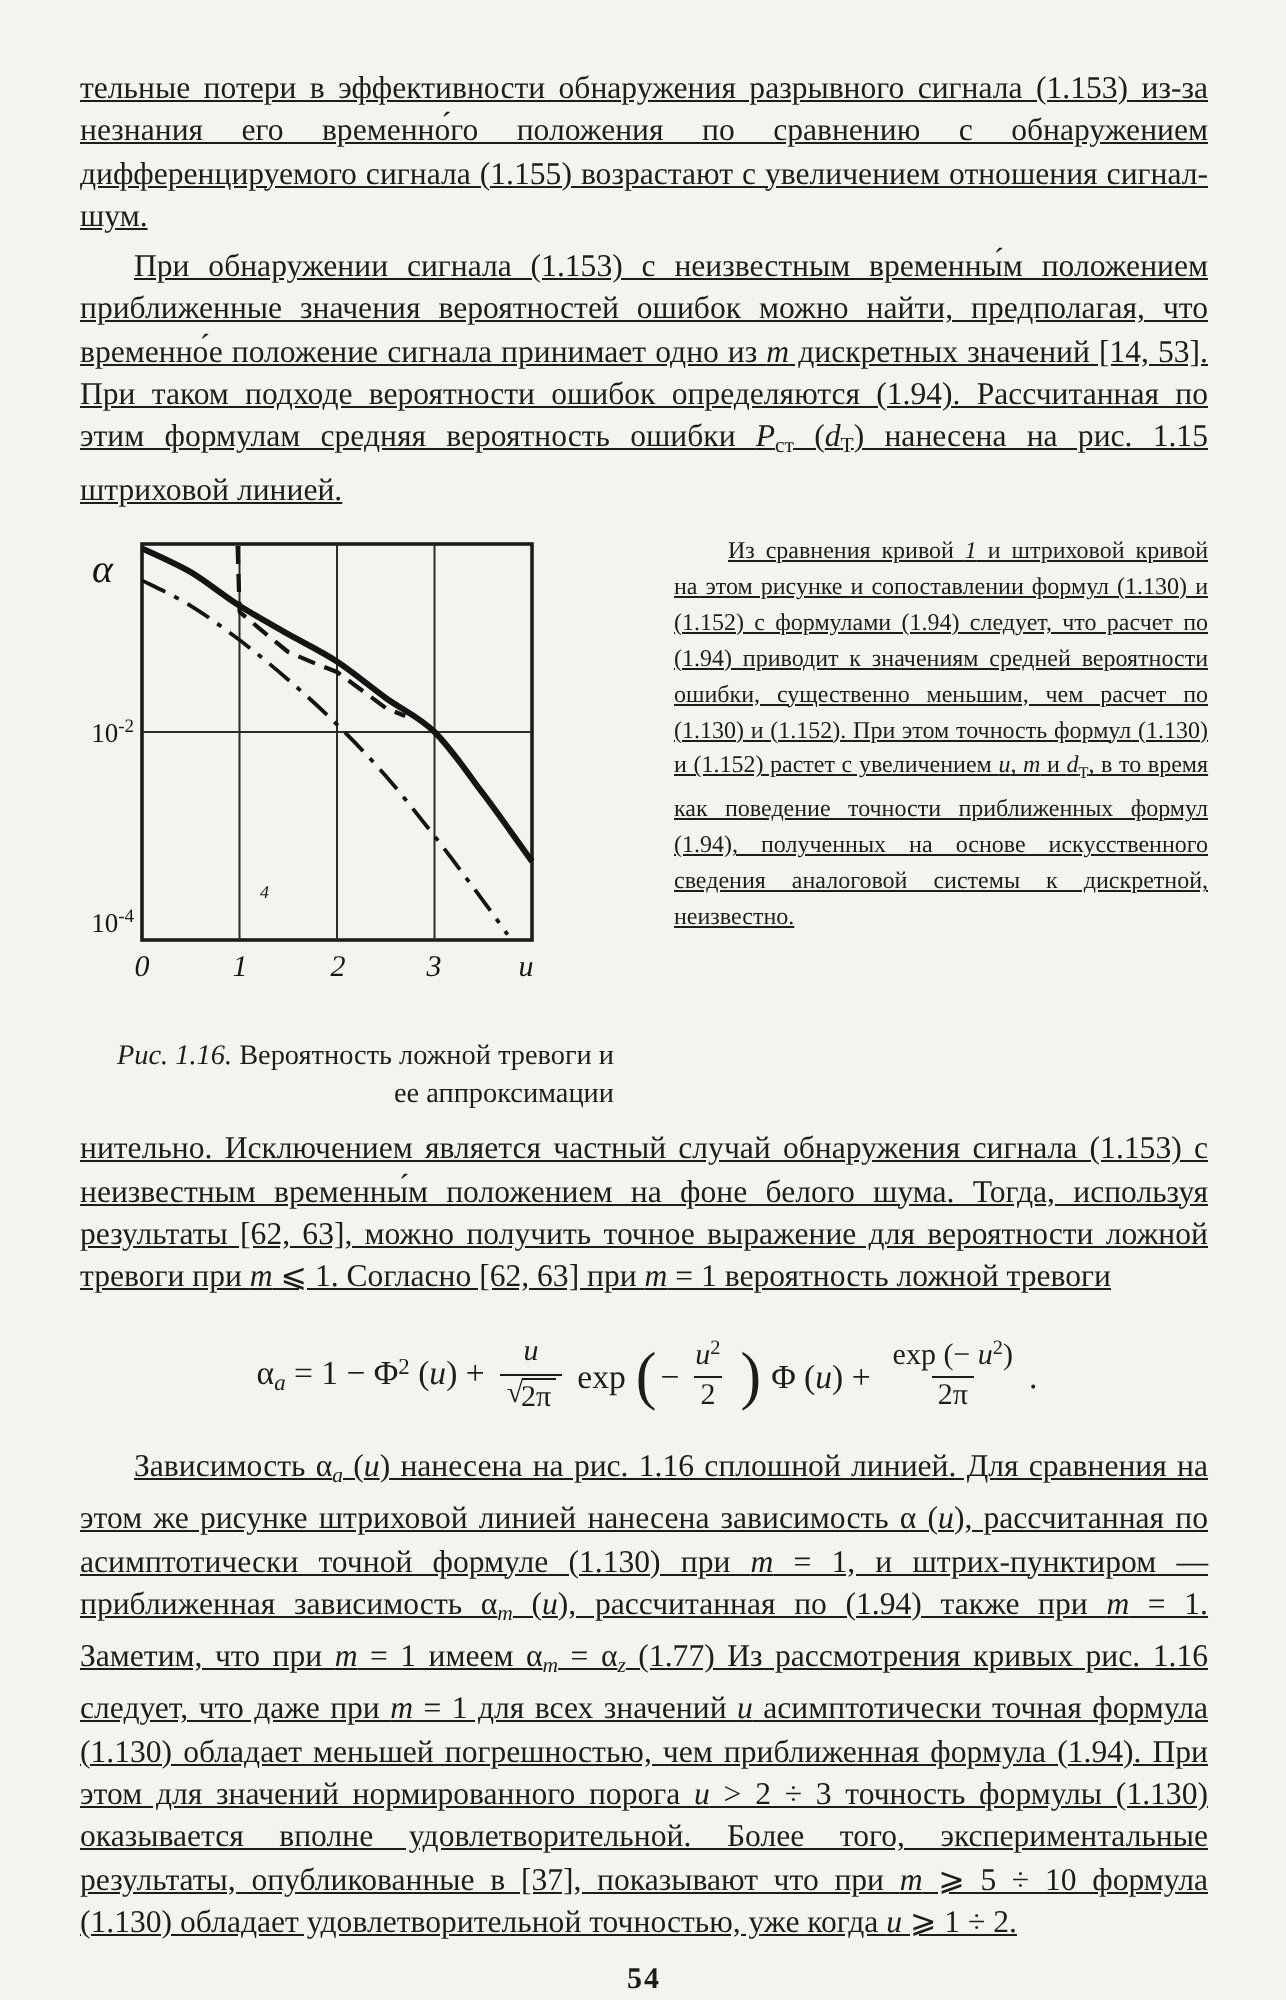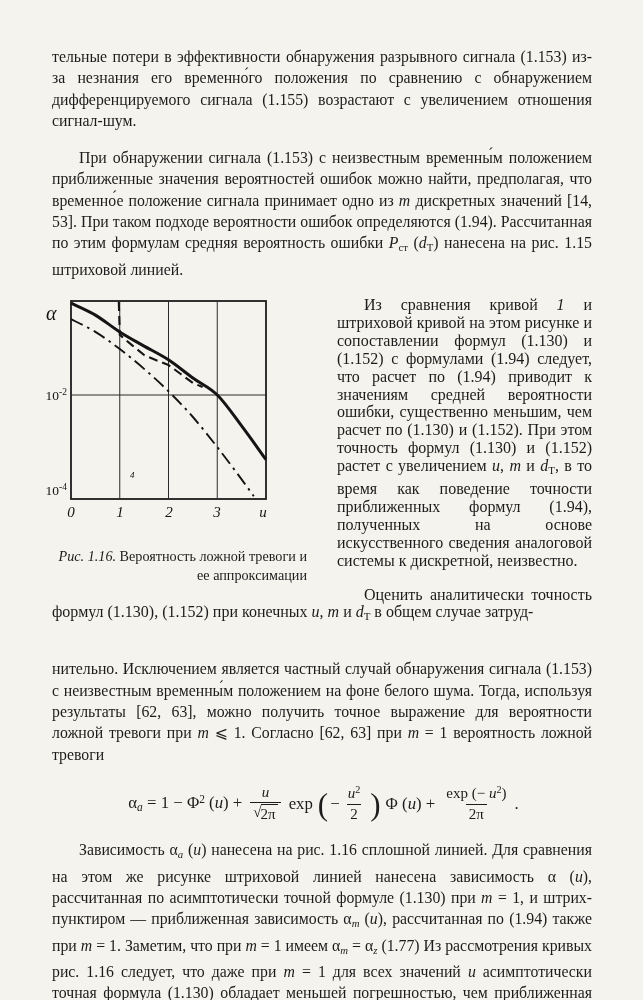--- a/index.html
+++ b/index.html
@@ -7,23 +7,23 @@
     width:643px;height:1000px;overflow:hidden;position:relative;
     background:#f5f3ee;
     font-family:"Liberation Serif","DejaVu Serif",serif;
   }
   .content{
     position:absolute;left:36px;top:30px;width:572px;
     color:#1c1c1c;
     font-size:15.8px;line-height:21.3px;
     text-align:justify;
   }
-  p{margin:16px;text-indent:27px;}
+  p{margin:4px;text-indent:27px;text-decoration:underline;}
   p.cont{text-indent:0;}
-  .tight{font-size:16px;line-height:17.9px;}
+  .tight{font-size:12px;line-height:17.9px;}
   .wrap-section{margin-top:11px;}
   .wrap-section::after{content:"";display:block;clear:both;}
   figure{
     float:left;width:292px;min-height:286px;
     margin:3px 9px 4px 0;padding:0;
   }
   figcaption{
     margin:11px auto 0;width:250px;text-align:right;
     font-size:14.2px;line-height:18.5px;
   }
@@ -91,21 +91,20 @@
         <text class="stray" x="94" y="179">4</text>
       </svg>
       <figcaption>
         <i>Рис. 1.16.</i>
         <span>Вероятность ложной тревоги и ее аппроксимации</span>
       </figcaption>
     </figure>
 
     <p class="tight">Из сравнения кривой <i>1</i> и штриховой кривой на этом рисунке и сопоставлении формул (1.130) и (1.152) с формулами (1.94) следует, что расчет по (1.94) приводит к значениям средней вероятности ошибки, существенно меньшим, чем расчет по (1.130) и (1.152). При этом точность формул (1.130) и (1.152) растет с увеличением <i>u</i>, <i>m</i> и <i>d</i><sub>T</sub>, в то время как поведение точности приближенных формул (1.94), полученных на основе искусственного сведения аналоговой системы к дискретной, неизвестно.</p>
 
-    <p class="tight">Оценить аналитически точность формул (1.130), (1.152) при конечных <i>u</i>, <i>m</i> и <i>d</i><sub>T</sub> в общем случае затруд-</p>
 
   </div>
 
   <p class="cont">нительно. Исключением является частный случай обнаружения сигнала (1.153) с неизвестным временны́м положением на фоне белого шума. Тогда, используя результаты [62, 63], можно получить точное выражение для вероятности ложной тревоги при <i>m</i> ⩽ 1. Согласно [62, 63] при <i>m</i> = 1 вероятность ложной тревоги</p>
 
   <div class="formula">
     <span class="gap">α<sub><i>a</i></sub> = 1 − Φ<sup>2</sup> (<i>u</i>) +</span>
     <span class="frac">
       <span class="num"><i>u</i></span>
       <span class="den"><span class="rad">

